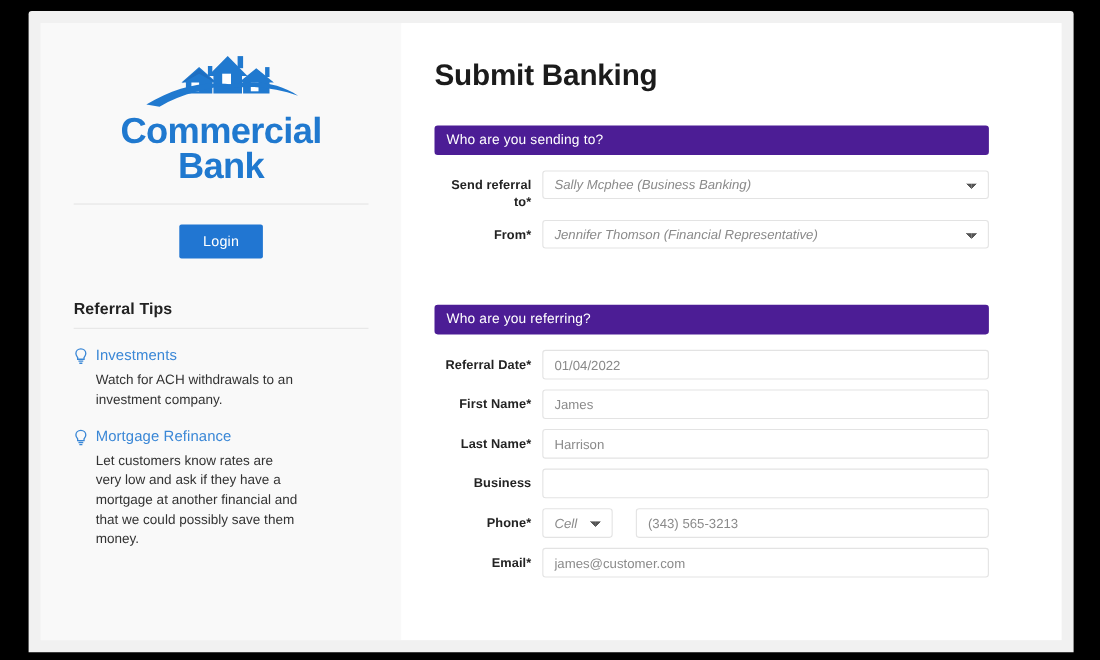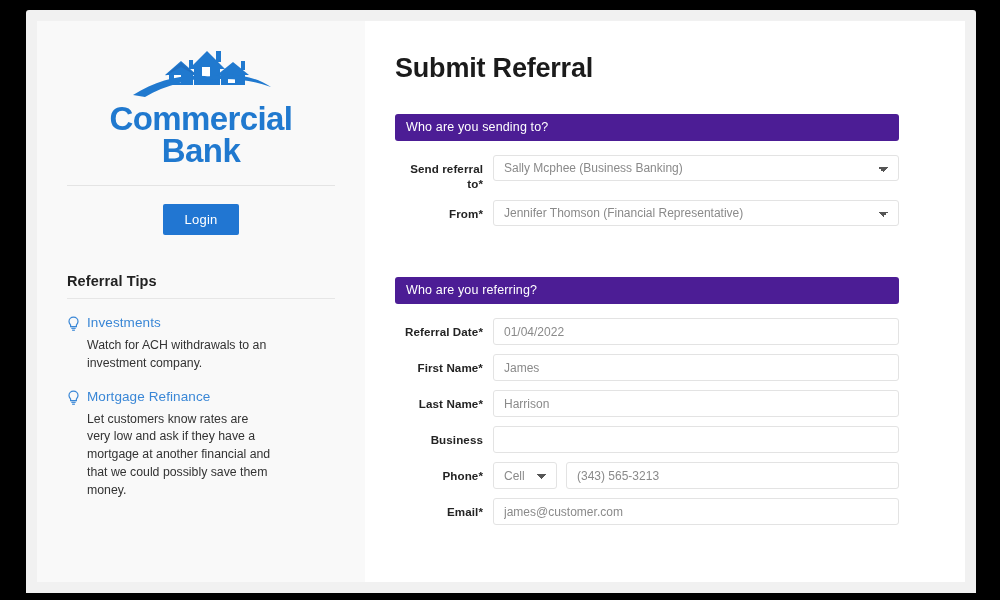--- a/index.html
+++ b/index.html
@@ -167,32 +167,33 @@
     -webkit-appearance: none;
     background-image:
       linear-gradient(45deg, transparent 50%, #555 50%),
       linear-gradient(135deg, #555 50%, transparent 50%);
     background-position:
       calc(100% - 15px) 11px,
       calc(100% - 10px) 11px;
     background-size: 5px 5px, 5px 5px;
     background-repeat: no-repeat;
     cursor: pointer;
+    font-style: italic;
   }
   .add-product {
     display: inline-block;
     margin-top: 4px;
     color: #3a87d6;
     font-size: 12px;
     text-decoration: none;
     cursor: pointer;
   }
   .phone-group { display: flex; gap: 9px; }
   .phone-type { flex: 0 0 64px; }
-  .phone-number { flex: 1 1 auto; }
+  .phone-number { flex: 1 1 auto; margin-left: 12px; }
   .tall { height: 27px; }
 </style>
 </head>
 <body>
 
 <div id="app-window">
   <div id="window-viewport">
 
     <aside id="sidebar">
 
@@ -255,21 +256,21 @@
           </svg>
           <span class="tip-title">Mortgage Refinance</span>
         </div>
         <div class="tip-body">Let customers know rates are very low and ask if they have a mortgage at another financial and that we could possibly save them money.</div>
       </div>
 
     </aside>
 
     <main id="main">
 
-      <h1 id="page-title">Submit Referral</h1>
+      <h1 id="page-title">Submit Banking</h1>
 
       <div class="section-header">Who are you sending to?</div>
       <div style="height:14px"></div>
 
       <div class="field-row">
         <div class="field-label">Send referral to*</div>
         <div class="field-control">
           <select class="ctl">
             <option>Sally Mcphee (Business Banking)</option>
           </select>

